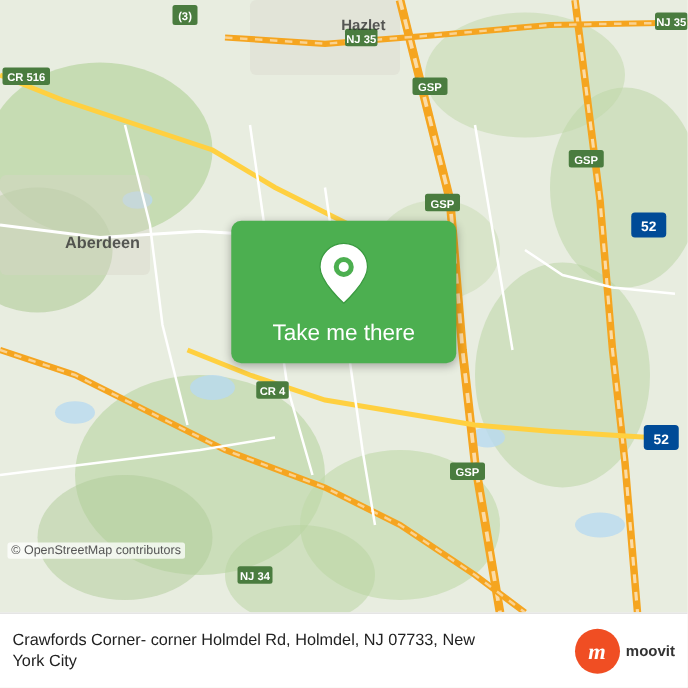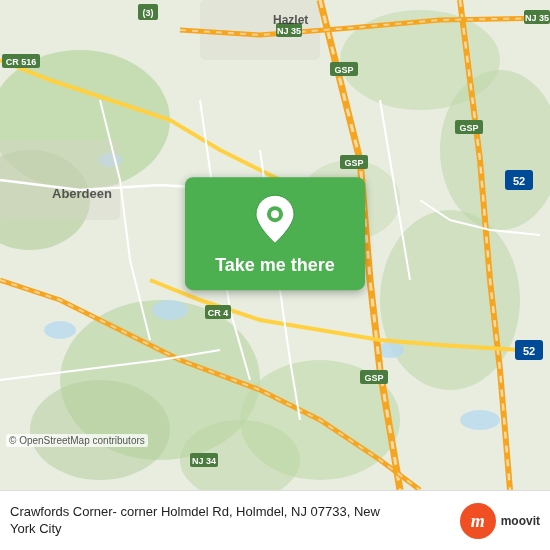--- a/index.html
+++ b/index.html
@@ -36,21 +36,21 @@
       min-width: 180px;
     }
 
     #pin-icon-wrap {
       margin-bottom: 6px;
     }
 
     #cta-button-label {
       color: white;
       font-size: 18px;
-      font-weight: bold;
+      font-weight: normal;
       white-space: nowrap;
     }
 
     
     #bottom-bar {
       width: 550px;
       height: 60px;
       background: white;
       display: flex;
       align-items: center;

